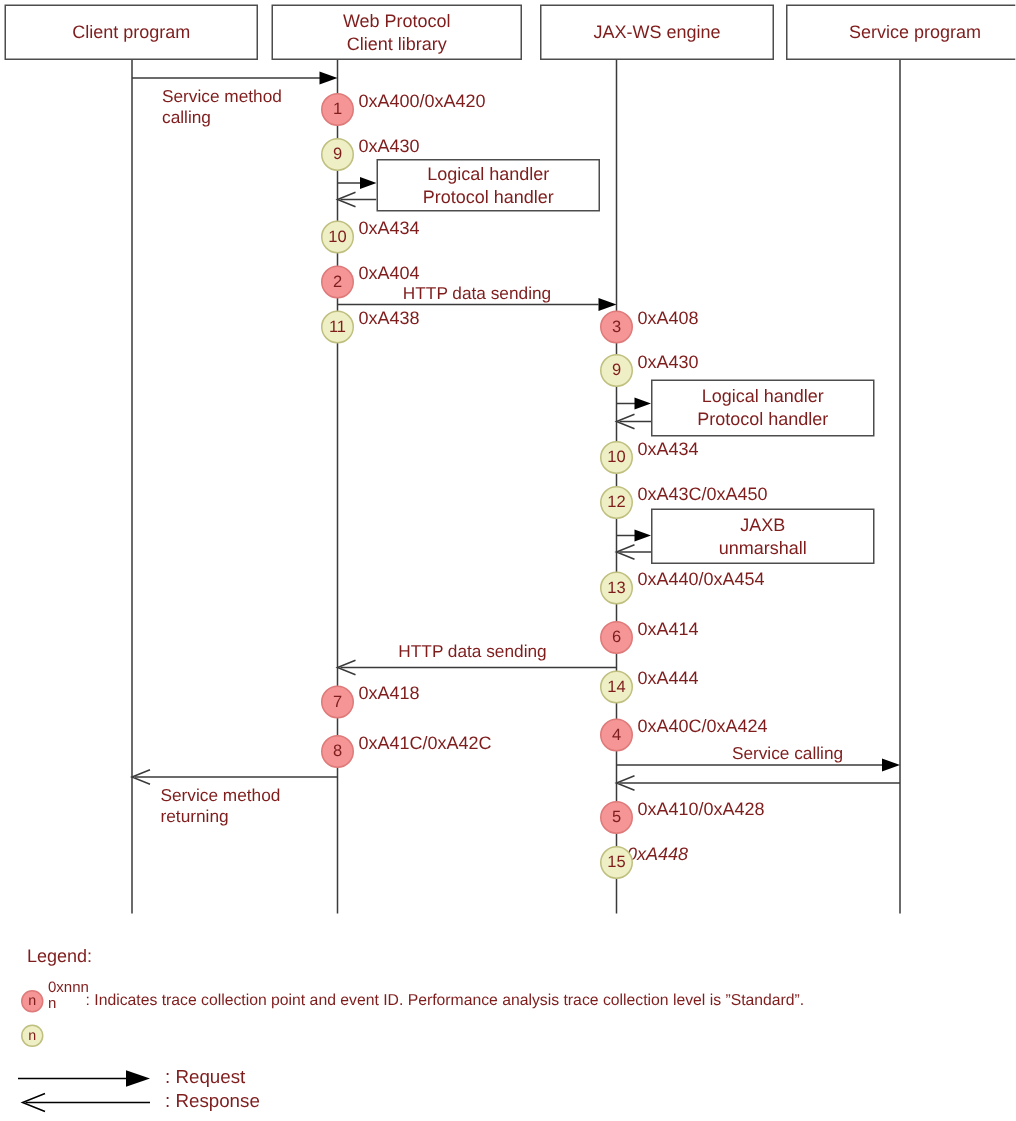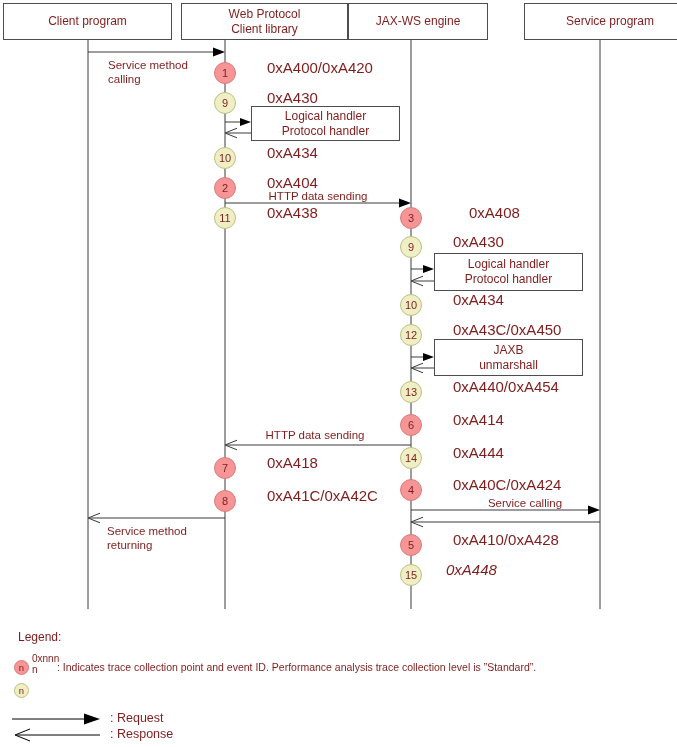--- a/index.html
+++ b/index.html
@@ -20,21 +20,21 @@
   }
   .msg{position:absolute;font-size:11.5px;line-height:14px;z-index:3;white-space:nowrap;}
   .msg.ctr{text-align:center;white-space:nowrap;}
   .tp{
     position:absolute;width:22px;height:22px;border-radius:50%;box-sizing:border-box;
     display:flex;align-items:center;justify-content:center;
     font-size:11px;z-index:4;
   }
   .tp.standard{background:#f59595;border:1px solid #de7a7a;}
   .tp.detailed{background:#efefc5;border:1px solid #bfbf7f;}
-  .tpl{position:absolute;font-size:15px;line-height:11px;z-index:3;white-space:nowrap;margin-left:28px;}
+  .tpl{position:absolute;font-size:12px;line-height:11px;z-index:3;white-space:nowrap;}
   .lg-title{position:absolute;font-size:12px;z-index:3;}
   .lg-dot{
     position:absolute;width:15px;height:15px;border-radius:50%;box-sizing:border-box;
     display:flex;align-items:center;justify-content:center;font-size:9.5px;z-index:4;
   }
   .lg-dot.standard{background:#f59595;border:1px solid #de7a7a;}
   .lg-dot.detailed{background:#efefc5;border:1px solid #bfbf7f;}
   .lg-id{position:absolute;font-size:10px;line-height:11px;z-index:3;}
   .lg-text{position:absolute;font-size:10.5px;z-index:3;white-space:nowrap;}
   .lg-arrlabel{position:absolute;font-size:12.5px;z-index:3;white-space:nowrap;}
@@ -94,21 +94,21 @@
     </g>
   </svg>
 
   <div class="hdr" style="left:3px;width:169px;">
     <span>Client program</span>
   </div>
   <div class="hdr" style="left:181px;width:167px;">
     <span>Web Protocol</span>
     <span>Client library</span>
   </div>
-  <div class="hdr" style="left:348px;width:140px;">
+  <div class="hdr" style="left:360px;width:156px;">
     <span>JAX-WS engine</span>
   </div>
   <div class="hdr" style="left:524px;width:172px;">
     <span>Service program</span>
   </div>
 
   <div class="cbox" style="left:251px;top:106px;width:149px;height:35px;">
     <span>Logical handler</span>
     <span>Protocol handler</span>
   </div>
@@ -138,21 +138,21 @@
   <div class="tp detailed" style="left:214px;top:92px;">9</div>
   <div class="tpl" style="left:239px;top:92px;">0xA430</div>
   <div class="tp detailed" style="left:214px;top:147px;">10</div>
   <div class="tpl" style="left:239px;top:147px;">0xA434</div>
   <div class="tp standard" style="left:214px;top:177px;">2</div>
   <div class="tpl" style="left:239px;top:177px;">0xA404</div>
   <div class="tp detailed" style="left:214px;top:207px;">11</div>
   <div class="tpl" style="left:239px;top:207px;">0xA438</div>
 
   <div class="tp standard" style="left:400px;top:207px;">3</div>
-  <div class="tpl" style="left:441px;top:207px;">0xA408</div>
+  <div class="tpl" style="left:425px;top:207px;">0xA408</div>
   <div class="tp detailed" style="left:400px;top:236px;">9</div>
   <div class="tpl" style="left:425px;top:236px;">0xA430</div>
   <div class="tp detailed" style="left:400px;top:294px;">10</div>
   <div class="tpl" style="left:425px;top:294px;">0xA434</div>
   <div class="tp detailed" style="left:400px;top:324px;">12</div>
   <div class="tpl" style="left:425px;top:324px;">0xA43C/0xA450</div>
   <div class="tp detailed" style="left:400px;top:381px;">13</div>
   <div class="tpl" style="left:425px;top:381px;">0xA440/0xA454</div>
   <div class="tp standard" style="left:400px;top:414px;">6</div>
   <div class="tpl" style="left:425px;top:414px;">0xA414</div>

